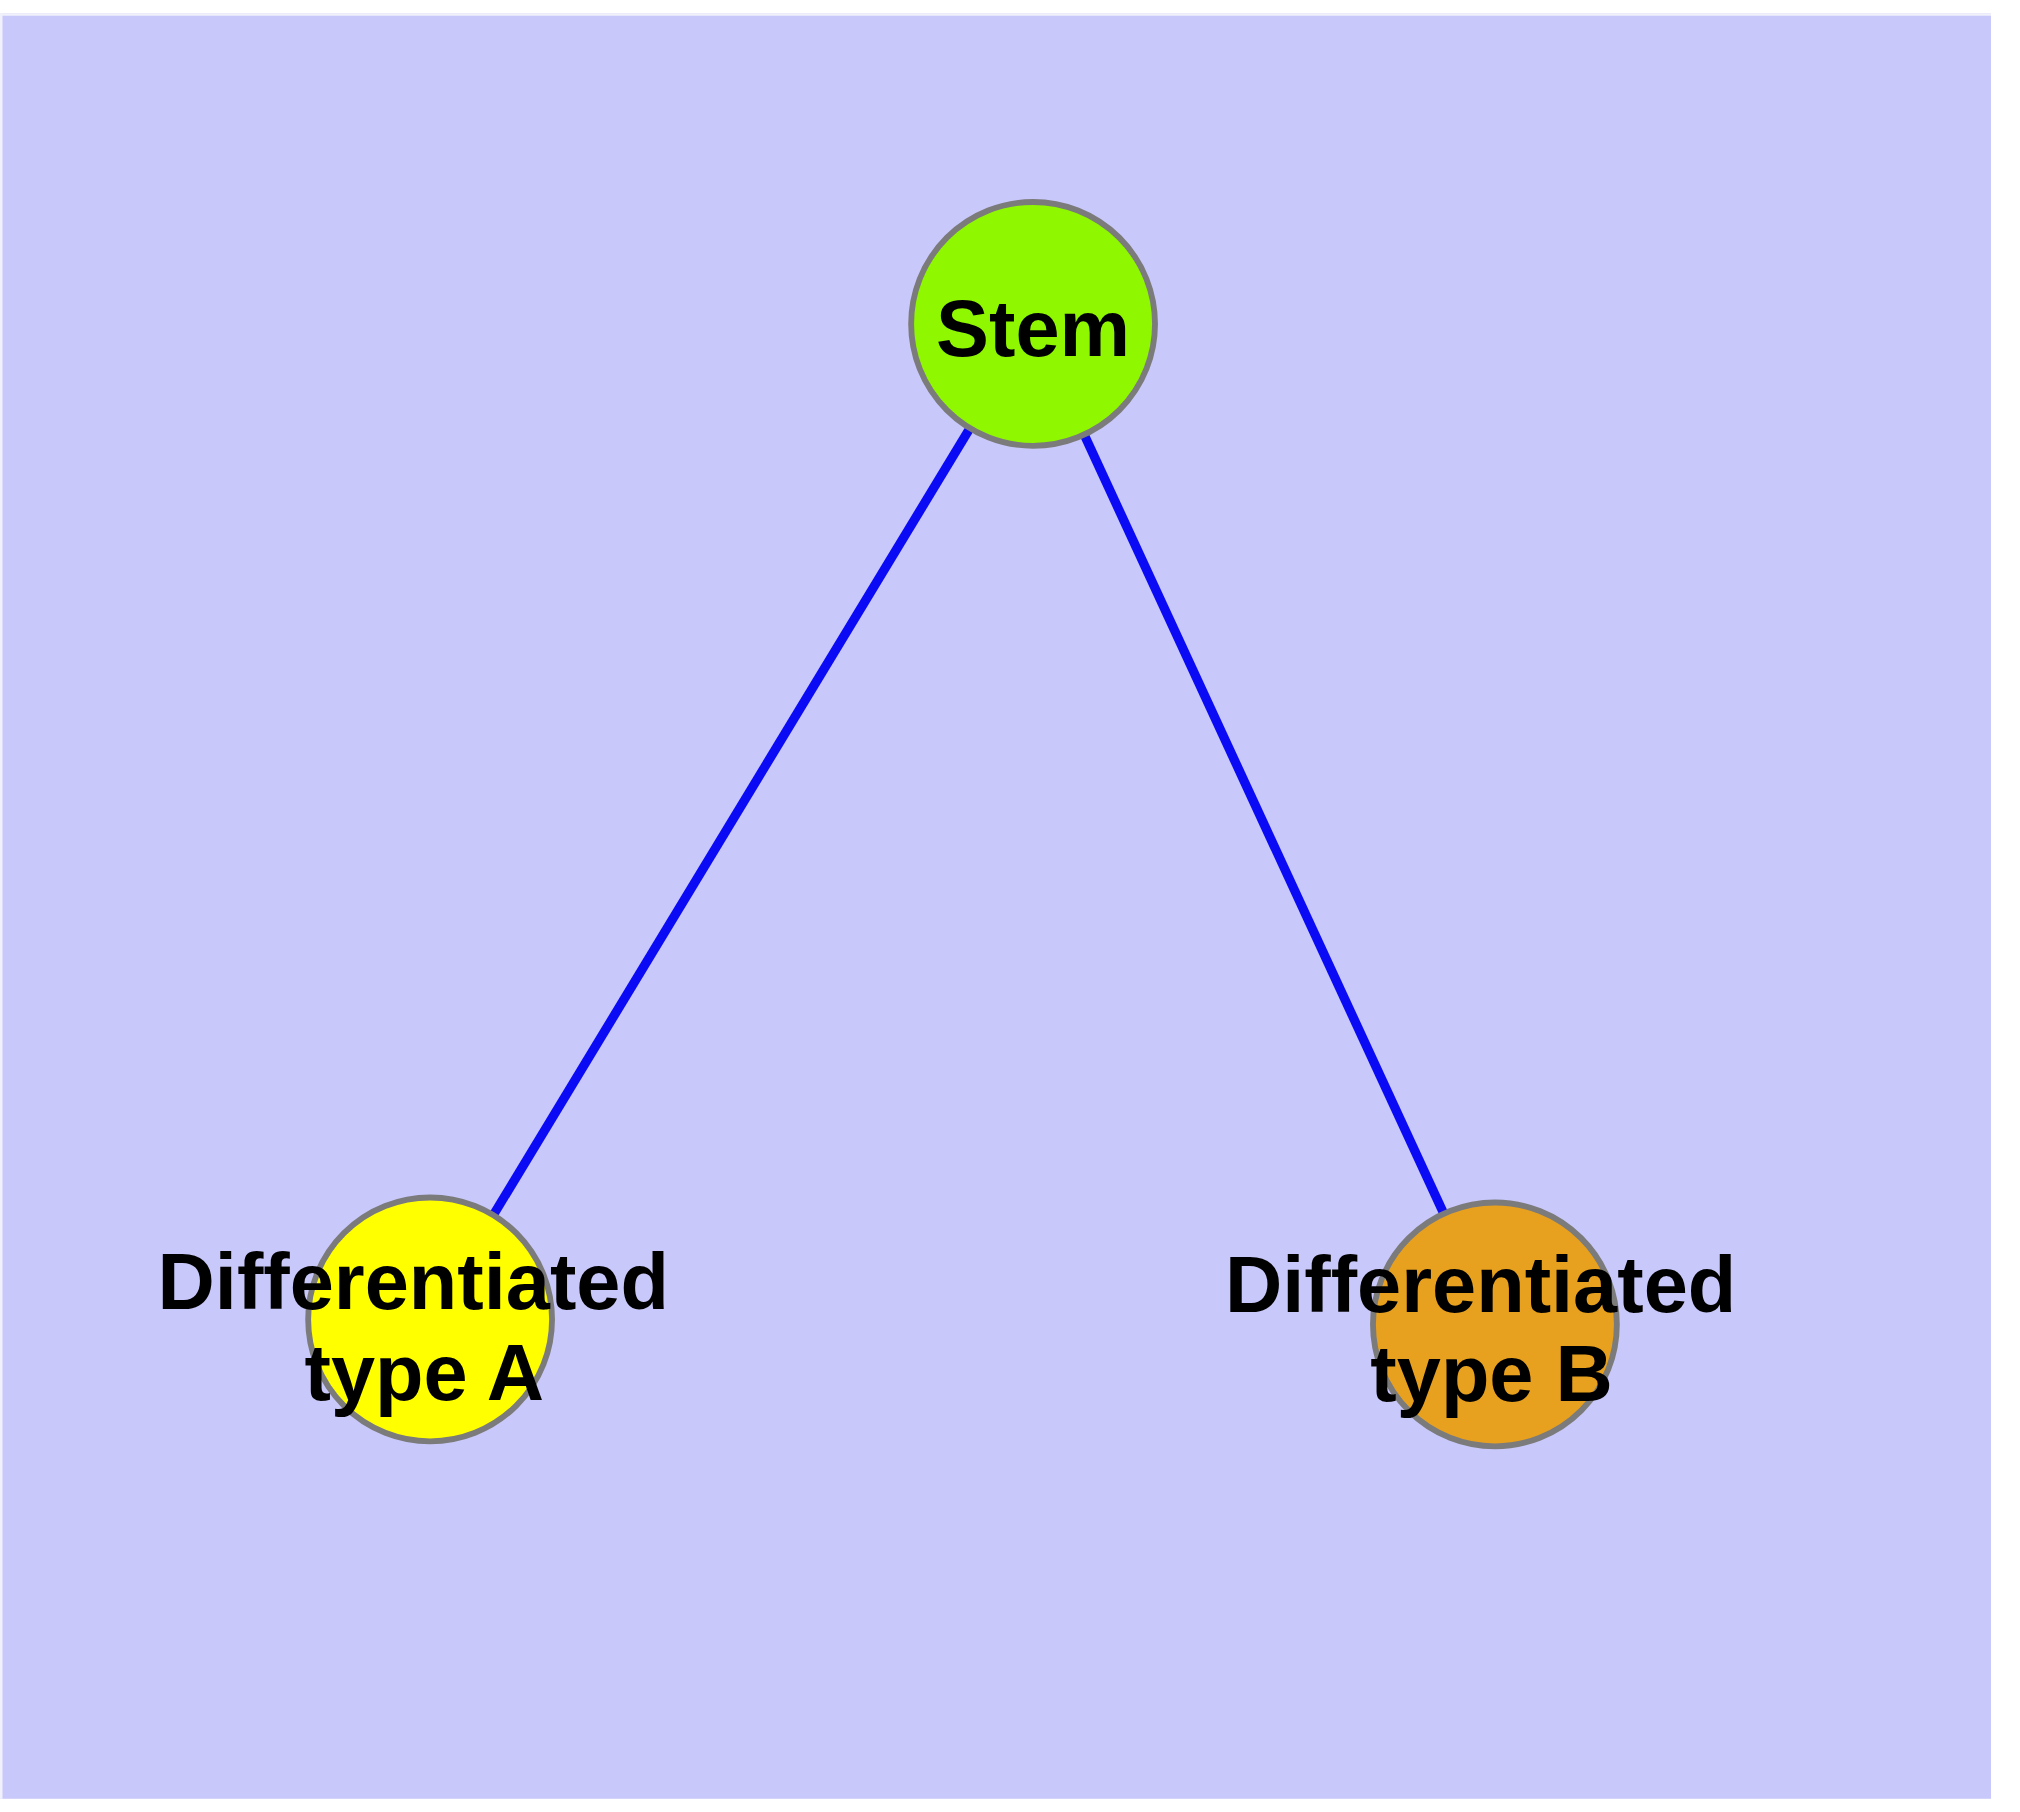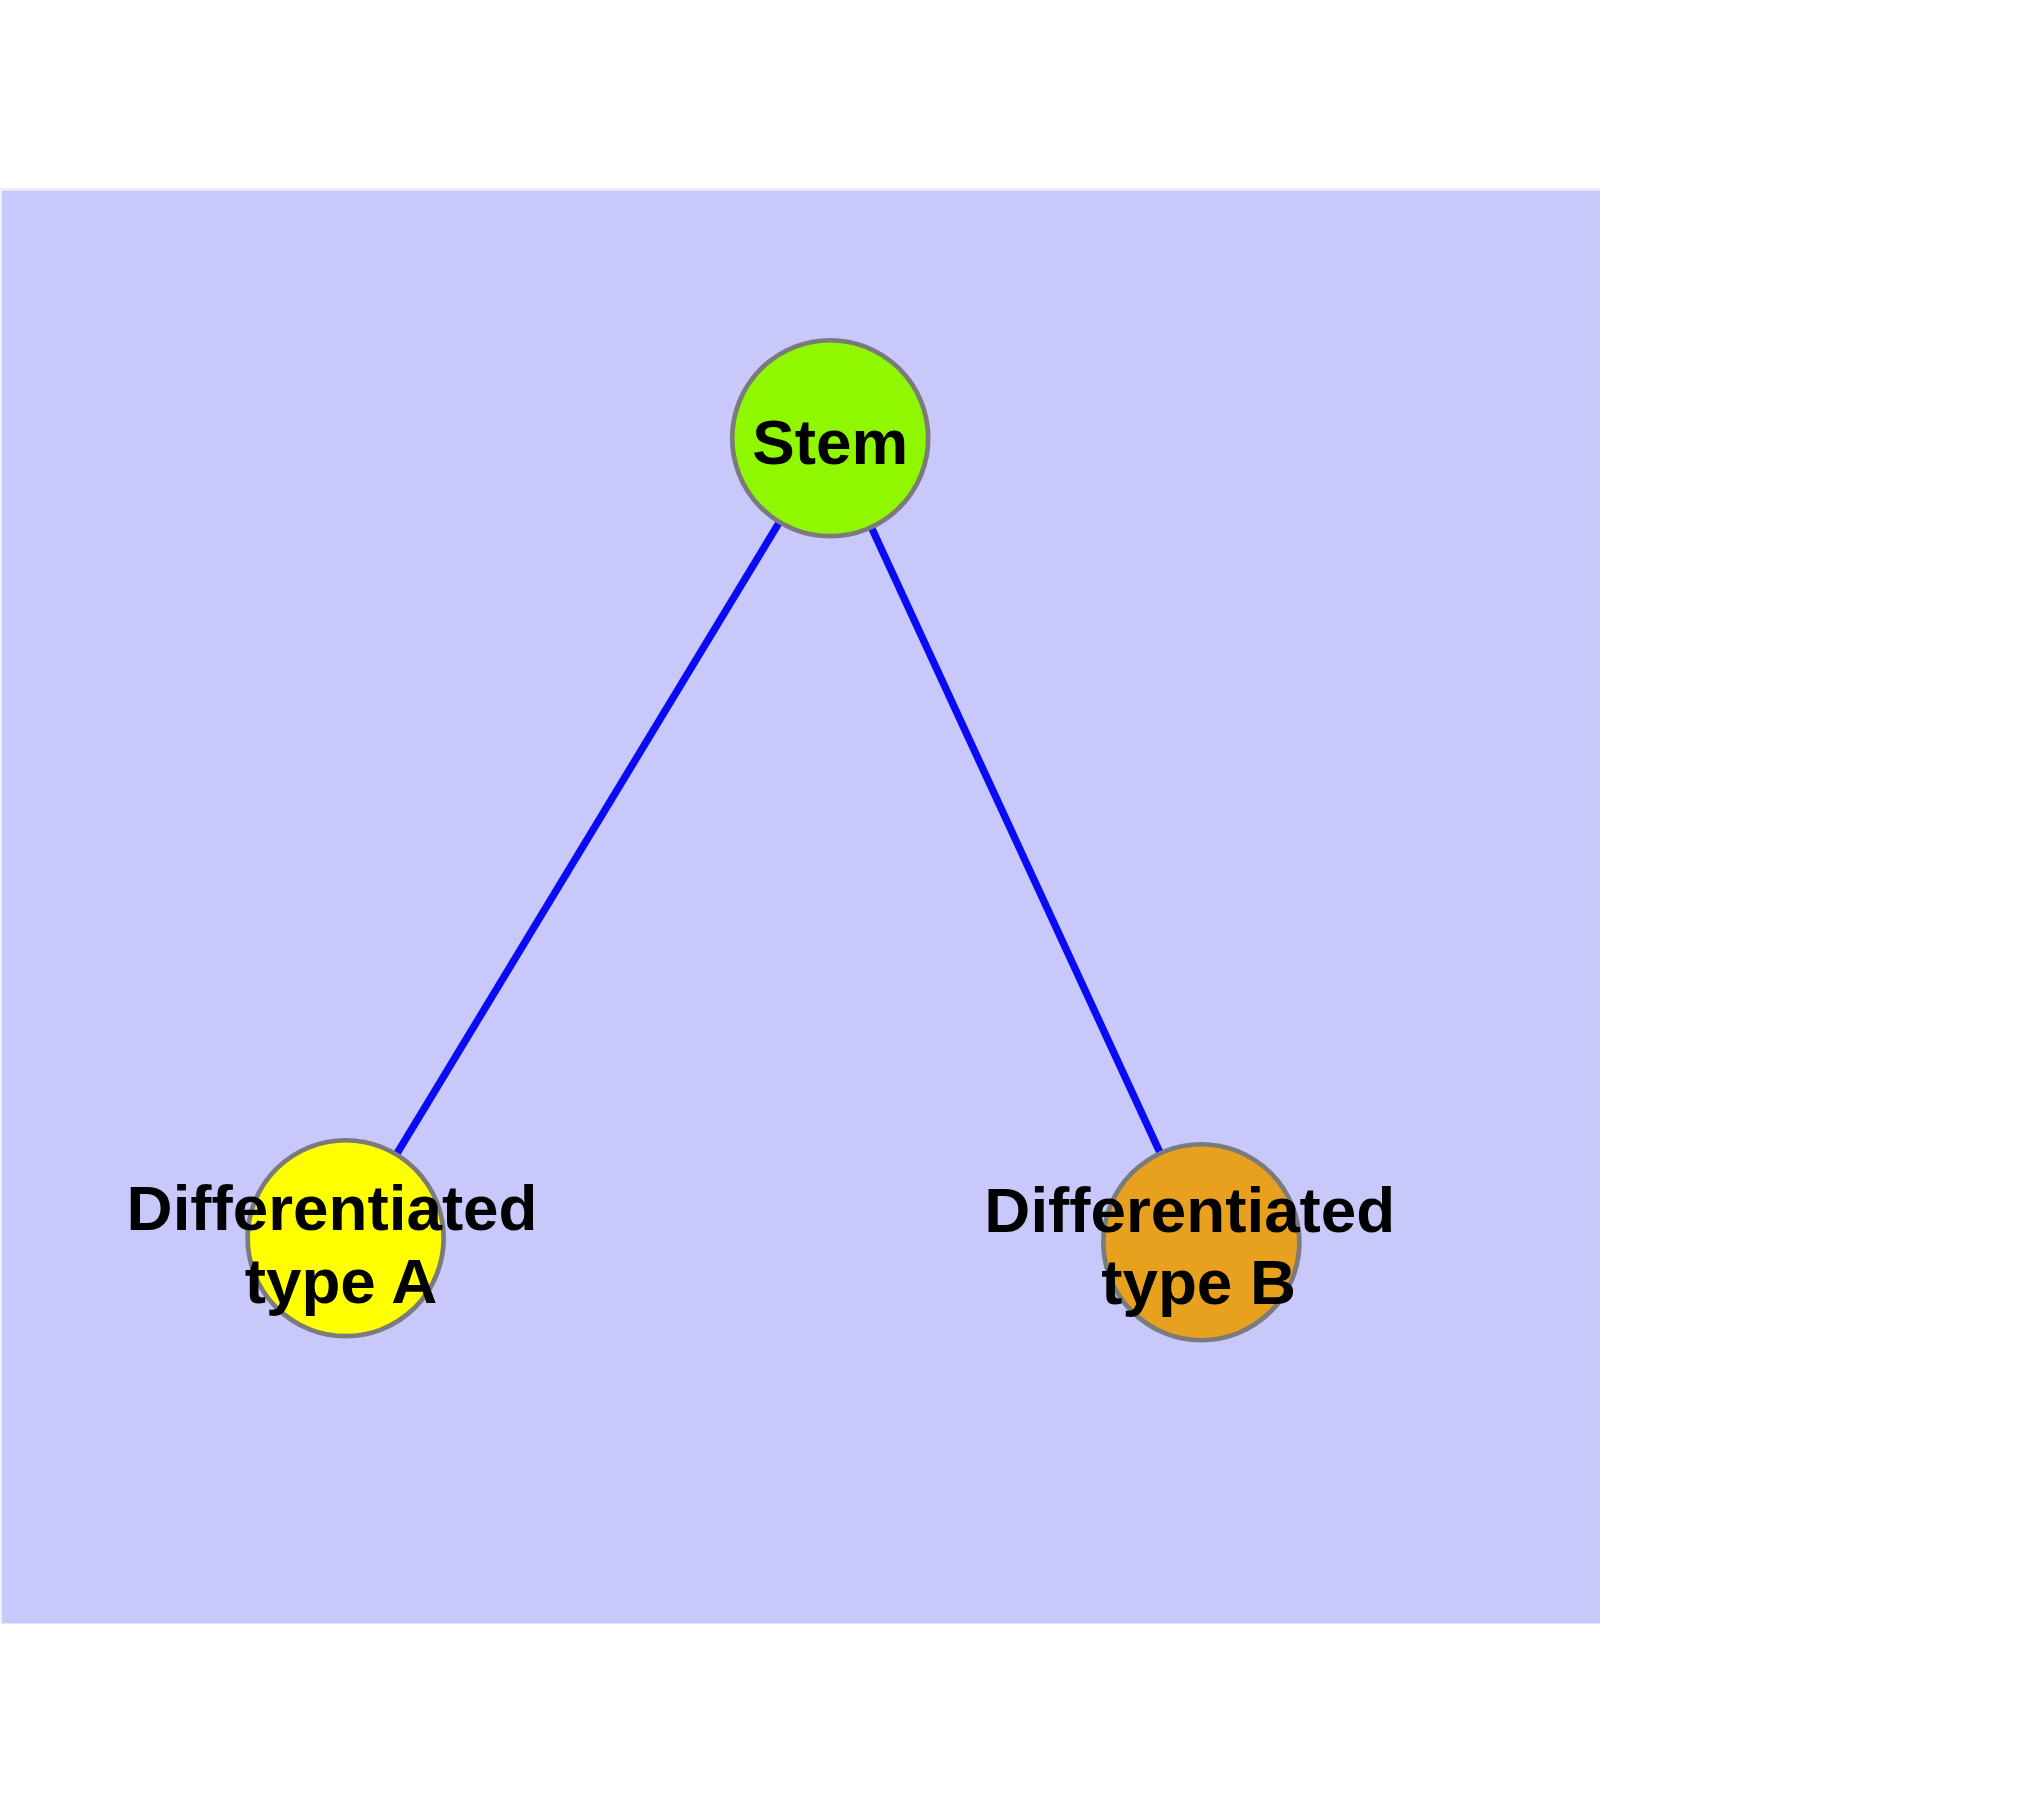--- a/index.html
+++ b/index.html
@@ -2,21 +2,21 @@
 <html style="font-size:13.6px"><head>
 <meta charset="utf-8">
 <style>
   html, body {
     margin: 0;
     padding: 0;
     background: #ffffff;
   }
   .canvas {
     position: relative;
-    width: 1600px;
+    width: 1991px;
     height: 1812px;
     overflow: hidden;
   }
   svg {
     display: block;
     width: 100%;
     height: 100%;
   }
   .edge {
     stroke-width: 11;

